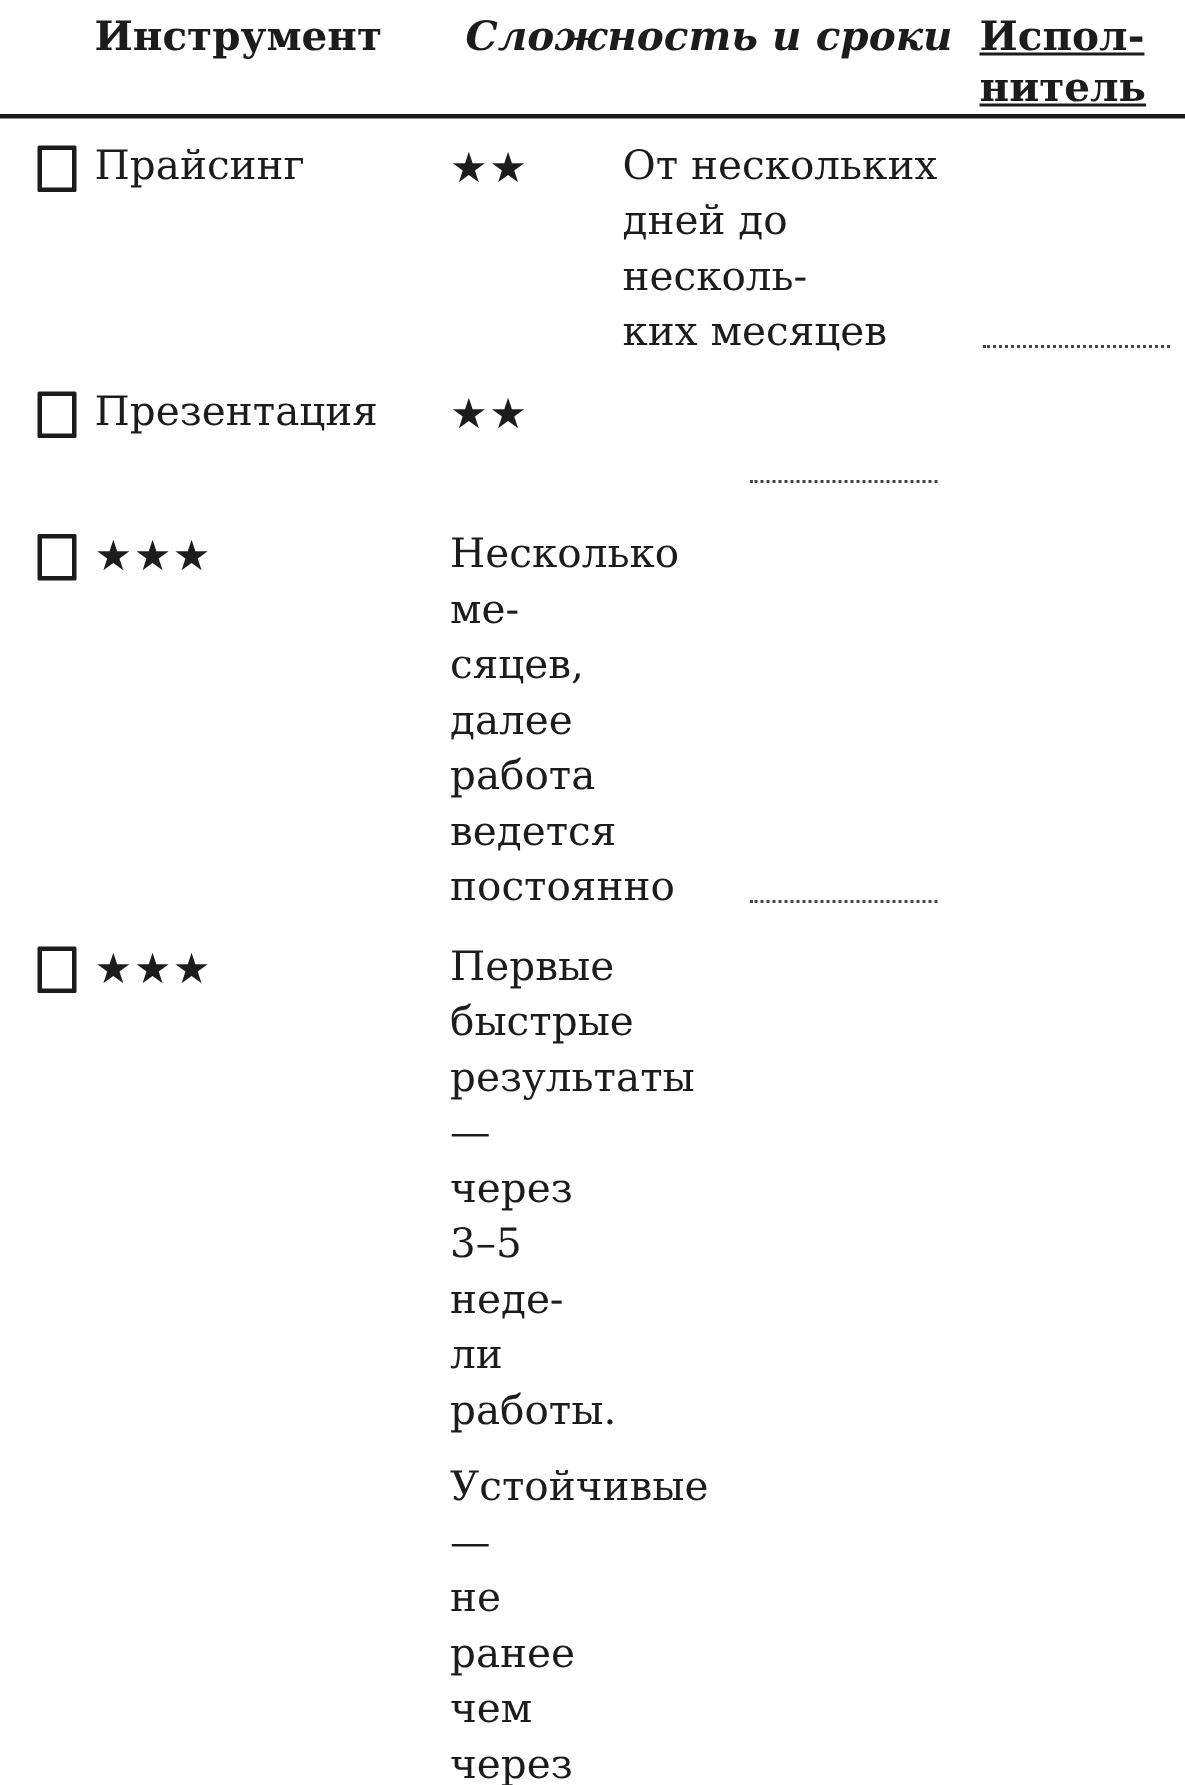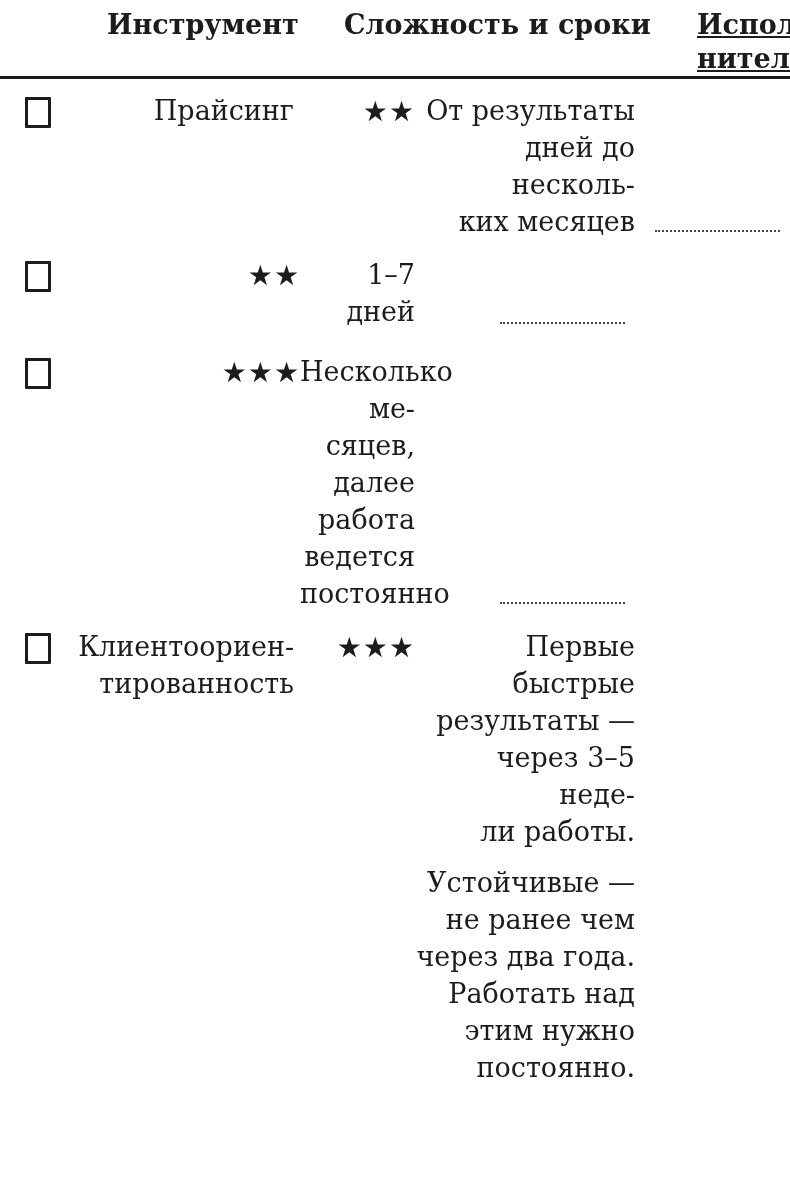--- a/index.html
+++ b/index.html
@@ -19,46 +19,44 @@
     height: 1190px;
     padding-top: 8px;
     box-sizing: border-box;
   }
 
   
   .thead {
     display: grid;
     grid-template-columns: 63px 237px 335px 1fr;
     min-height: 62px;
-    padding-left: 44px;
   }
   .th {
     font-weight: bold;
     font-size: 27px;
     line-height: 34px;
     white-space: pre-line;
   }
   .th-tool { text-align: left; }
-  .th-complexity { text-align: left; padding-top: 0; }
+  .th-complexity { text-align: right; padding-top: 0; font-style: italic; }
   .th-executor { text-align: left; padding-left: 18px; text-decoration: underline; }
   .header-rule {
     height: 3px;
     background: #1c1c1c;
     width: 790px;
     margin: 0;
     border: none;
   }
 
   
   .tbody { padding-top: 13px; }
   .row {
     display: grid;
     grid-template-columns: 63px 237px 115px 220px 1fr;
     align-items: start;
-    text-align: right;
   }
   .row-1 { margin-bottom: 16px; }
   .row-2 { min-height: 72px; margin-bottom: 23px; }
   .row-3 { margin-bottom: 16px; }
   .row-4 { margin-bottom: 8px; }
 
   .cell {
     font-size: 27px;
     line-height: 37px;
   }
@@ -124,37 +122,35 @@
 
   <div class="tbody">
 
     <div class="row row-1">
       <div class="cell cb-cell">
         <span class="checkbox"></span>
       </div>
       <div class="cell tool-cell multiline">Прайсинг</div>
       <div class="cell stars-cell">★★</div>
       <div class="cell time-cell">
-        <p class="multiline">От результаты
+        <p class="multiline">От нескольких
 дней до несколь-
 ких месяцев</p>
       </div>
       <div class="cell exec-cell">
         <span class="fill-line"></span>
       </div>
     </div>
 
     <div class="row row-2">
       <div class="cell cb-cell">
         <span class="checkbox"></span>
       </div>
+      <div class="cell tool-cell multiline">Презентация</div>
       <div class="cell stars-cell">★★</div>
-      <div class="cell time-cell">
-        <p class="multiline">1–7 дней</p>
-      </div>
       <div class="cell exec-cell">
         <span class="fill-line"></span>
       </div>
     </div>
 
     <div class="row row-3">
       <div class="cell cb-cell">
         <span class="checkbox"></span>
       </div>
       <div class="cell stars-cell">★★★</div>
@@ -166,22 +162,20 @@
       </div>
       <div class="cell exec-cell">
         <span class="fill-line"></span>
       </div>
     </div>
 
     <div class="row row-4">
       <div class="cell cb-cell">
         <span class="checkbox"></span>
       </div>
-      <div class="cell tool-cell multiline">Клиентоориен-
-тированность</div>
       <div class="cell stars-cell">★★★</div>
       <div class="cell time-cell">
         <p class="multiline">Первые быстрые
 результаты —
 через 3–5 неде-
 ли работы.</p>
         <p class="multiline">Устойчивые —
 не ранее чем
 через два года.
 Работать над

